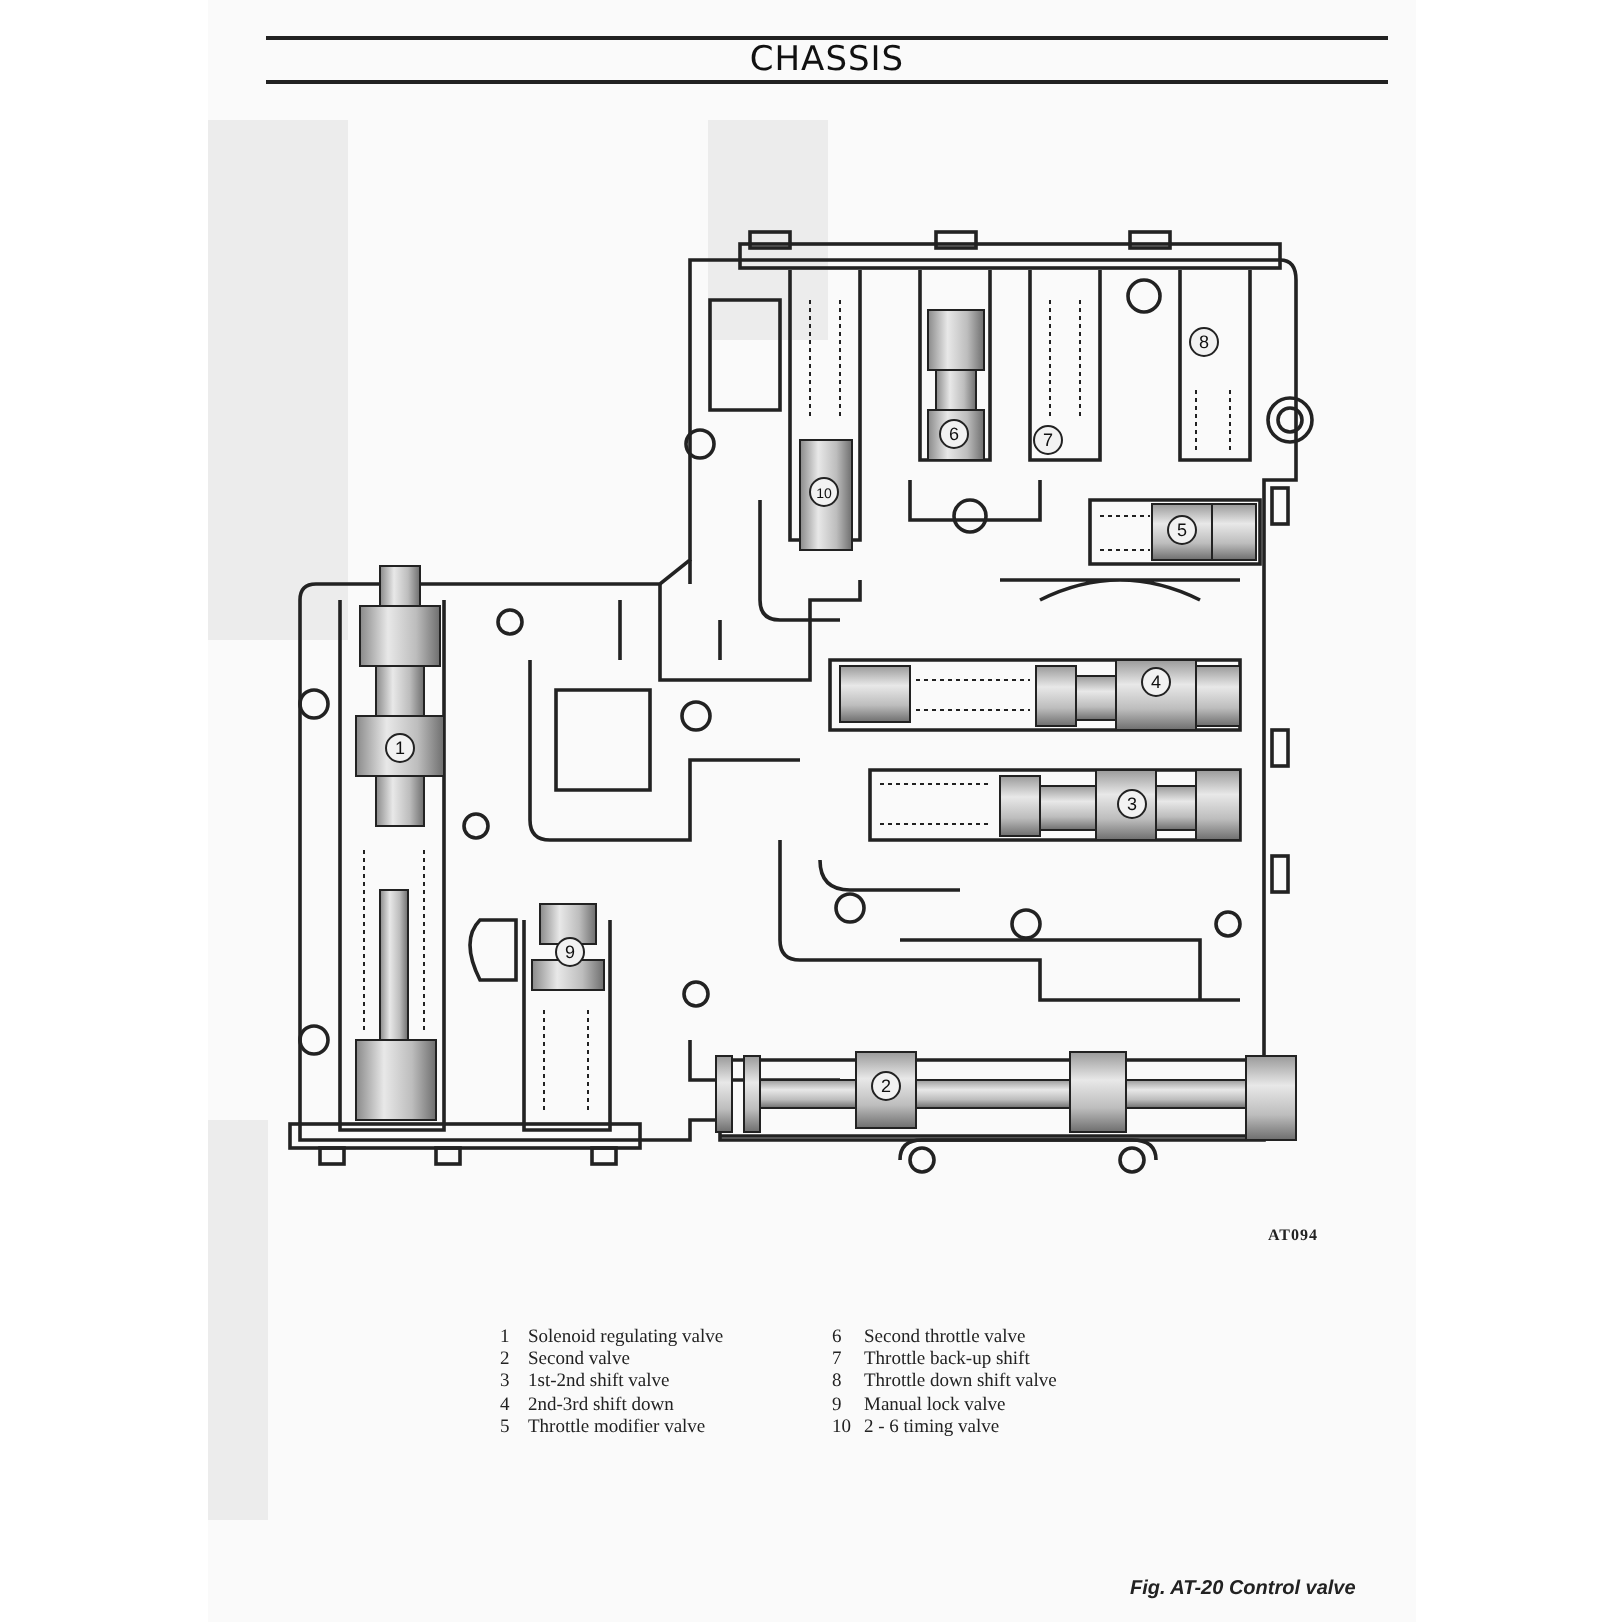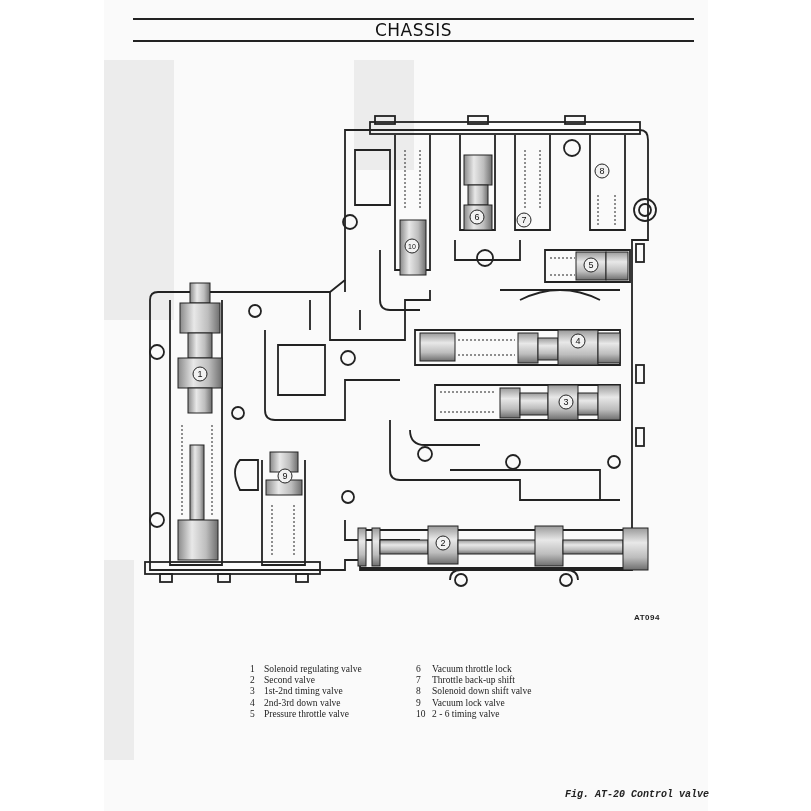--- a/index.html
+++ b/index.html
@@ -6,28 +6,28 @@
   body{width:811px;height:811px;background:#ffffff;position:relative;overflow:hidden;font-family:"Liberation Sans",sans-serif;color:#1a1a1a;}
   .page{position:absolute;left:104px;top:0;width:604px;height:811px;background:#fafafa;}
   .bleed{position:absolute;background:#e6e6e6;opacity:.7;}
   .header{position:absolute;left:133px;top:18px;width:561px;height:24px;}
   .rule{position:absolute;left:0;width:100%;height:2px;background:#222;}
   .rule.top{top:0;}
   .rule.bot{top:22px;}
   .header-title{position:absolute;left:0;right:0;top:2px;text-align:center;font-family:"DejaVu Sans",sans-serif;font-size:17px;letter-spacing:.5px;color:#111;}
   .diagram{position:absolute;left:140px;top:110px;width:530px;height:480px;}
   .diagram svg{width:100%;height:100%;}
-  .code{position:absolute;left:634px;top:613px;font-family:Liberation Sans, sans-serif;font-weight:bold;font-size:8px;letter-spacing:.5px;color:#222;}
+  .code{position:absolute;left:634px;top:613px;font-family:Liberation Serif, serif;font-weight:bold;font-size:8px;letter-spacing:.5px;color:#222;}
   .legend{position:absolute;top:664px;font-family:"Liberation Serif",serif;font-size:9.5px;line-height:11.2px;color:#222;}
   .legend.col1{left:250px;}
   .legend.col2{left:416px;}
   .legend-item{display:flex;white-space:nowrap;}
   .legend-num{width:14px;text-align:left;}
   .legend.col2 .legend-num{width:16px;}
-  .caption{position:absolute;left:565px;top:789px;font-family:Liberation Mono, monospace;font-style:italic;font-weight:bold;font-size:10px;color:#222;}
+  .caption{position:absolute;left:565px;top:789px;font-family:Liberation Sans, sans-serif;font-style:italic;font-weight:bold;font-size:10px;color:#222;}
 </style>
 </head>
 <body>
 
 <div class="page">
   <div class="bleed" style="left:0;top:60px;width:70px;height:260px;"></div>
   <div class="bleed" style="left:250px;top:60px;width:60px;height:110px;"></div>
   <div class="bleed" style="left:0;top:560px;width:30px;height:200px;"></div>
 </div>
 
@@ -196,48 +196,48 @@
   <div class="legend-item">
       <span class="legend-num">1</span>
       <span>Solenoid regulating valve</span>
     </div>
   <div class="legend-item">
       <span class="legend-num">2</span>
       <span>Second valve</span>
     </div>
   <div class="legend-item">
       <span class="legend-num">3</span>
-      <span>1st-2nd timing valve</span>
+      <span>1st-2nd shift valve</span>
     </div>
   <div class="legend-item">
       <span class="legend-num">4</span>
-      <span>2nd-3rd down valve</span>
+      <span>2nd-3rd shift down</span>
     </div>
   <div class="legend-item">
       <span class="legend-num">5</span>
-      <span>Pressure throttle valve</span>
+      <span>Throttle modifier valve</span>
     </div>
 </div>
 
 <div class="legend col2">
   <div class="legend-item">
       <span class="legend-num">6</span>
-      <span>Vacuum throttle lock</span>
+      <span>Second throttle valve</span>
     </div>
   <div class="legend-item">
       <span class="legend-num">7</span>
       <span>Throttle back-up shift</span>
     </div>
   <div class="legend-item">
       <span class="legend-num">8</span>
-      <span>Solenoid down shift valve</span>
+      <span>Throttle down shift valve</span>
     </div>
   <div class="legend-item">
       <span class="legend-num">9</span>
-      <span>Vacuum lock valve</span>
+      <span>Manual lock valve</span>
     </div>
   <div class="legend-item">
       <span class="legend-num">10</span>
       <span>2 - 6 timing valve</span>
     </div>
 </div>
 
 <div class="caption">Fig. AT-20  Control valve</div>
 
 </body></html>

